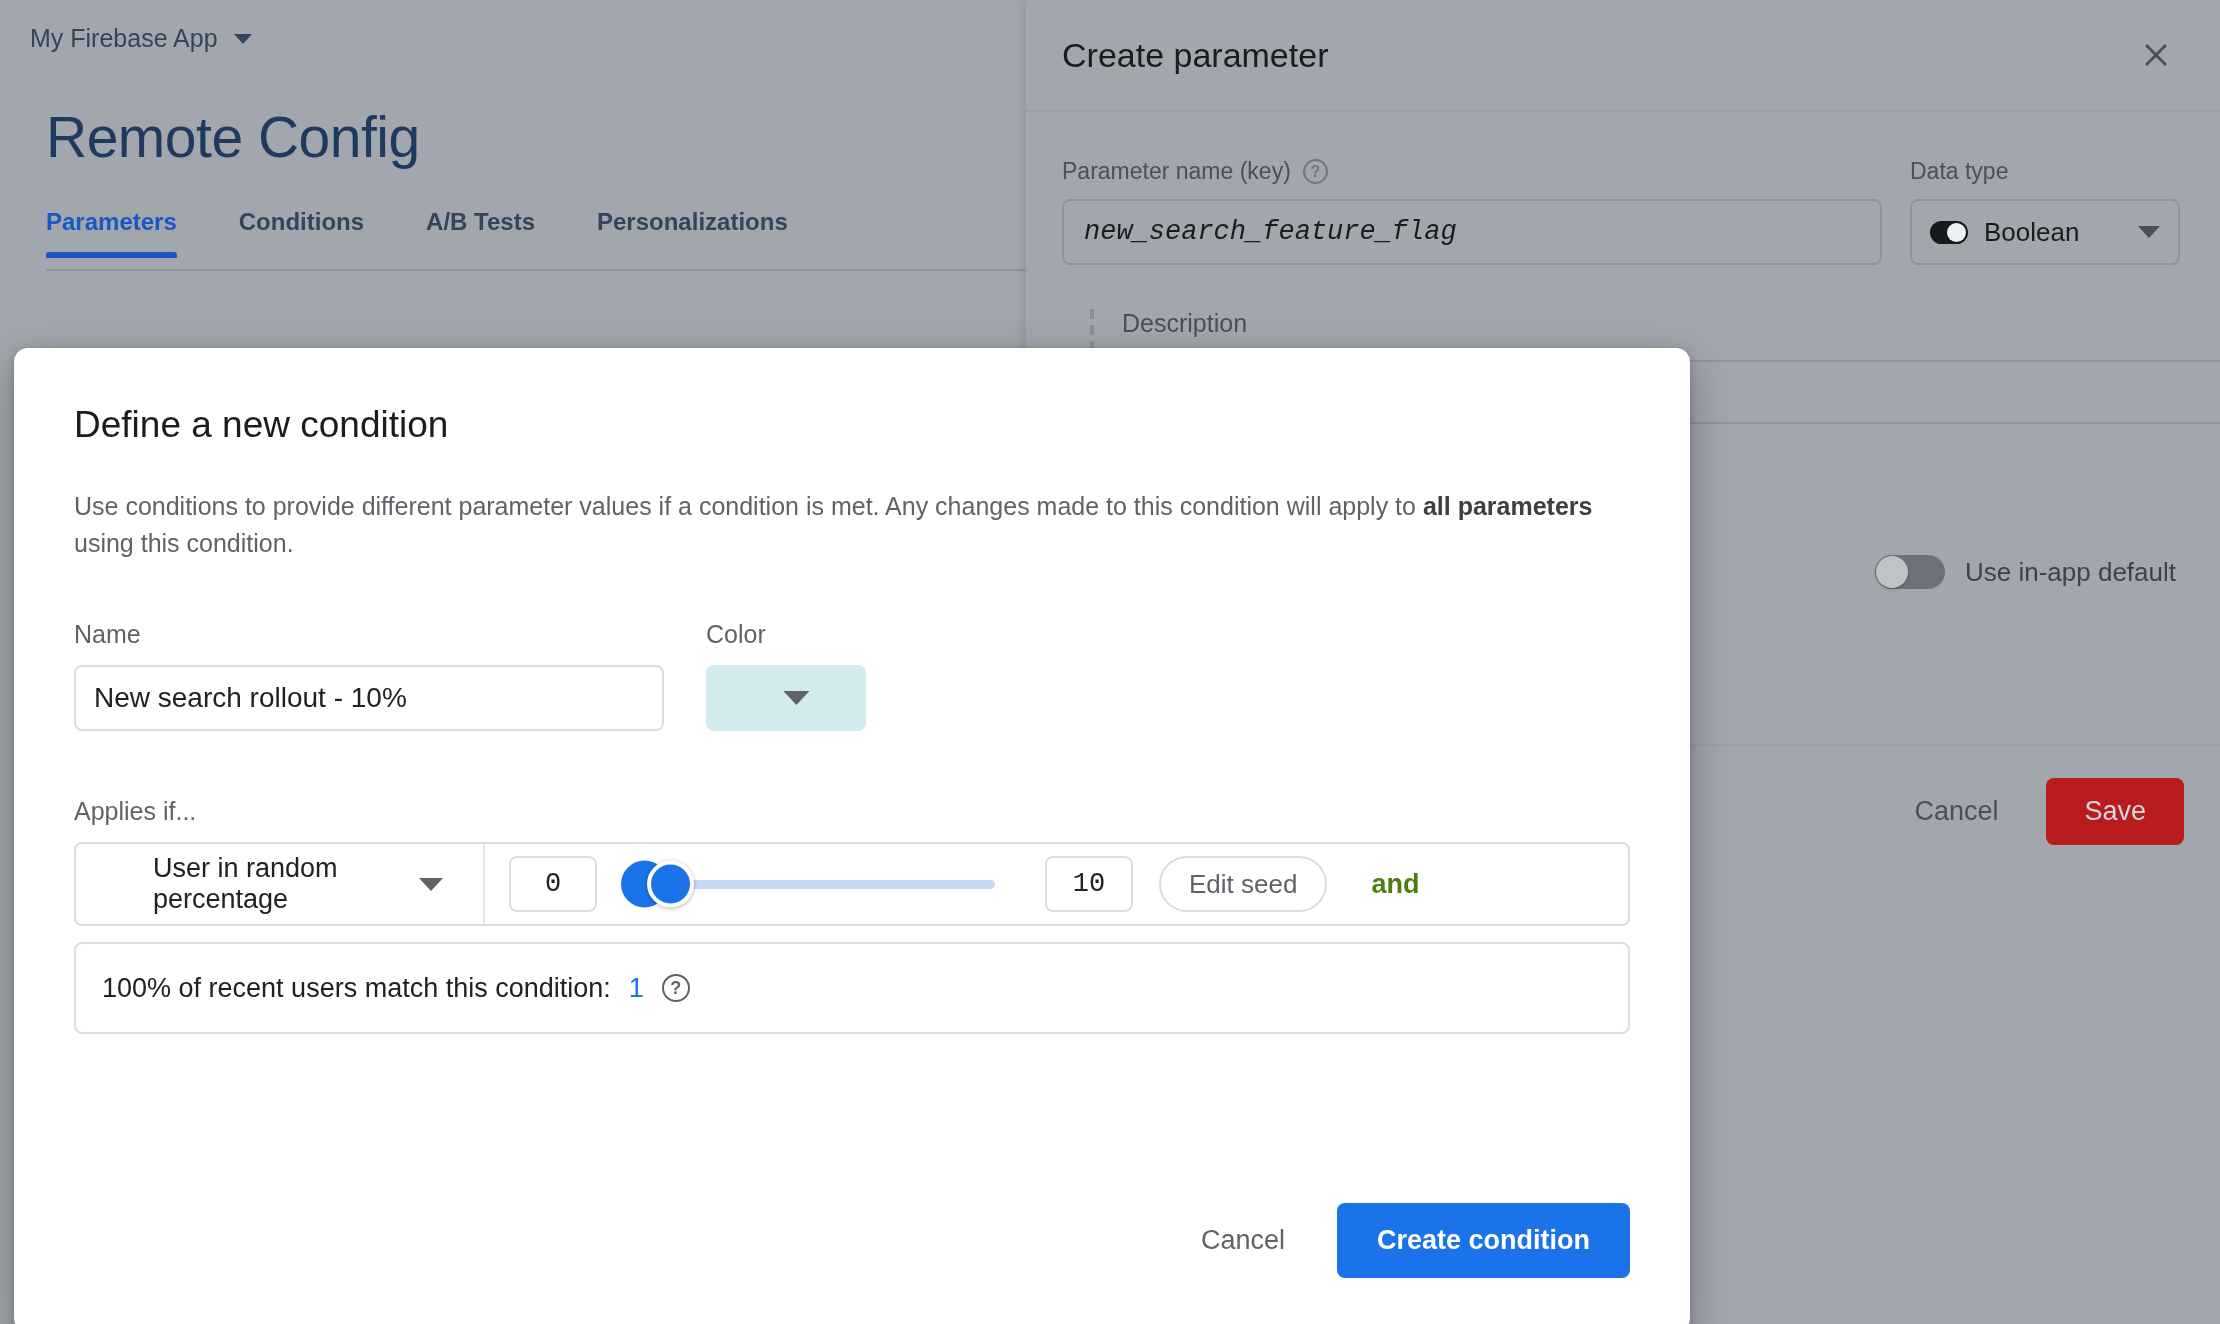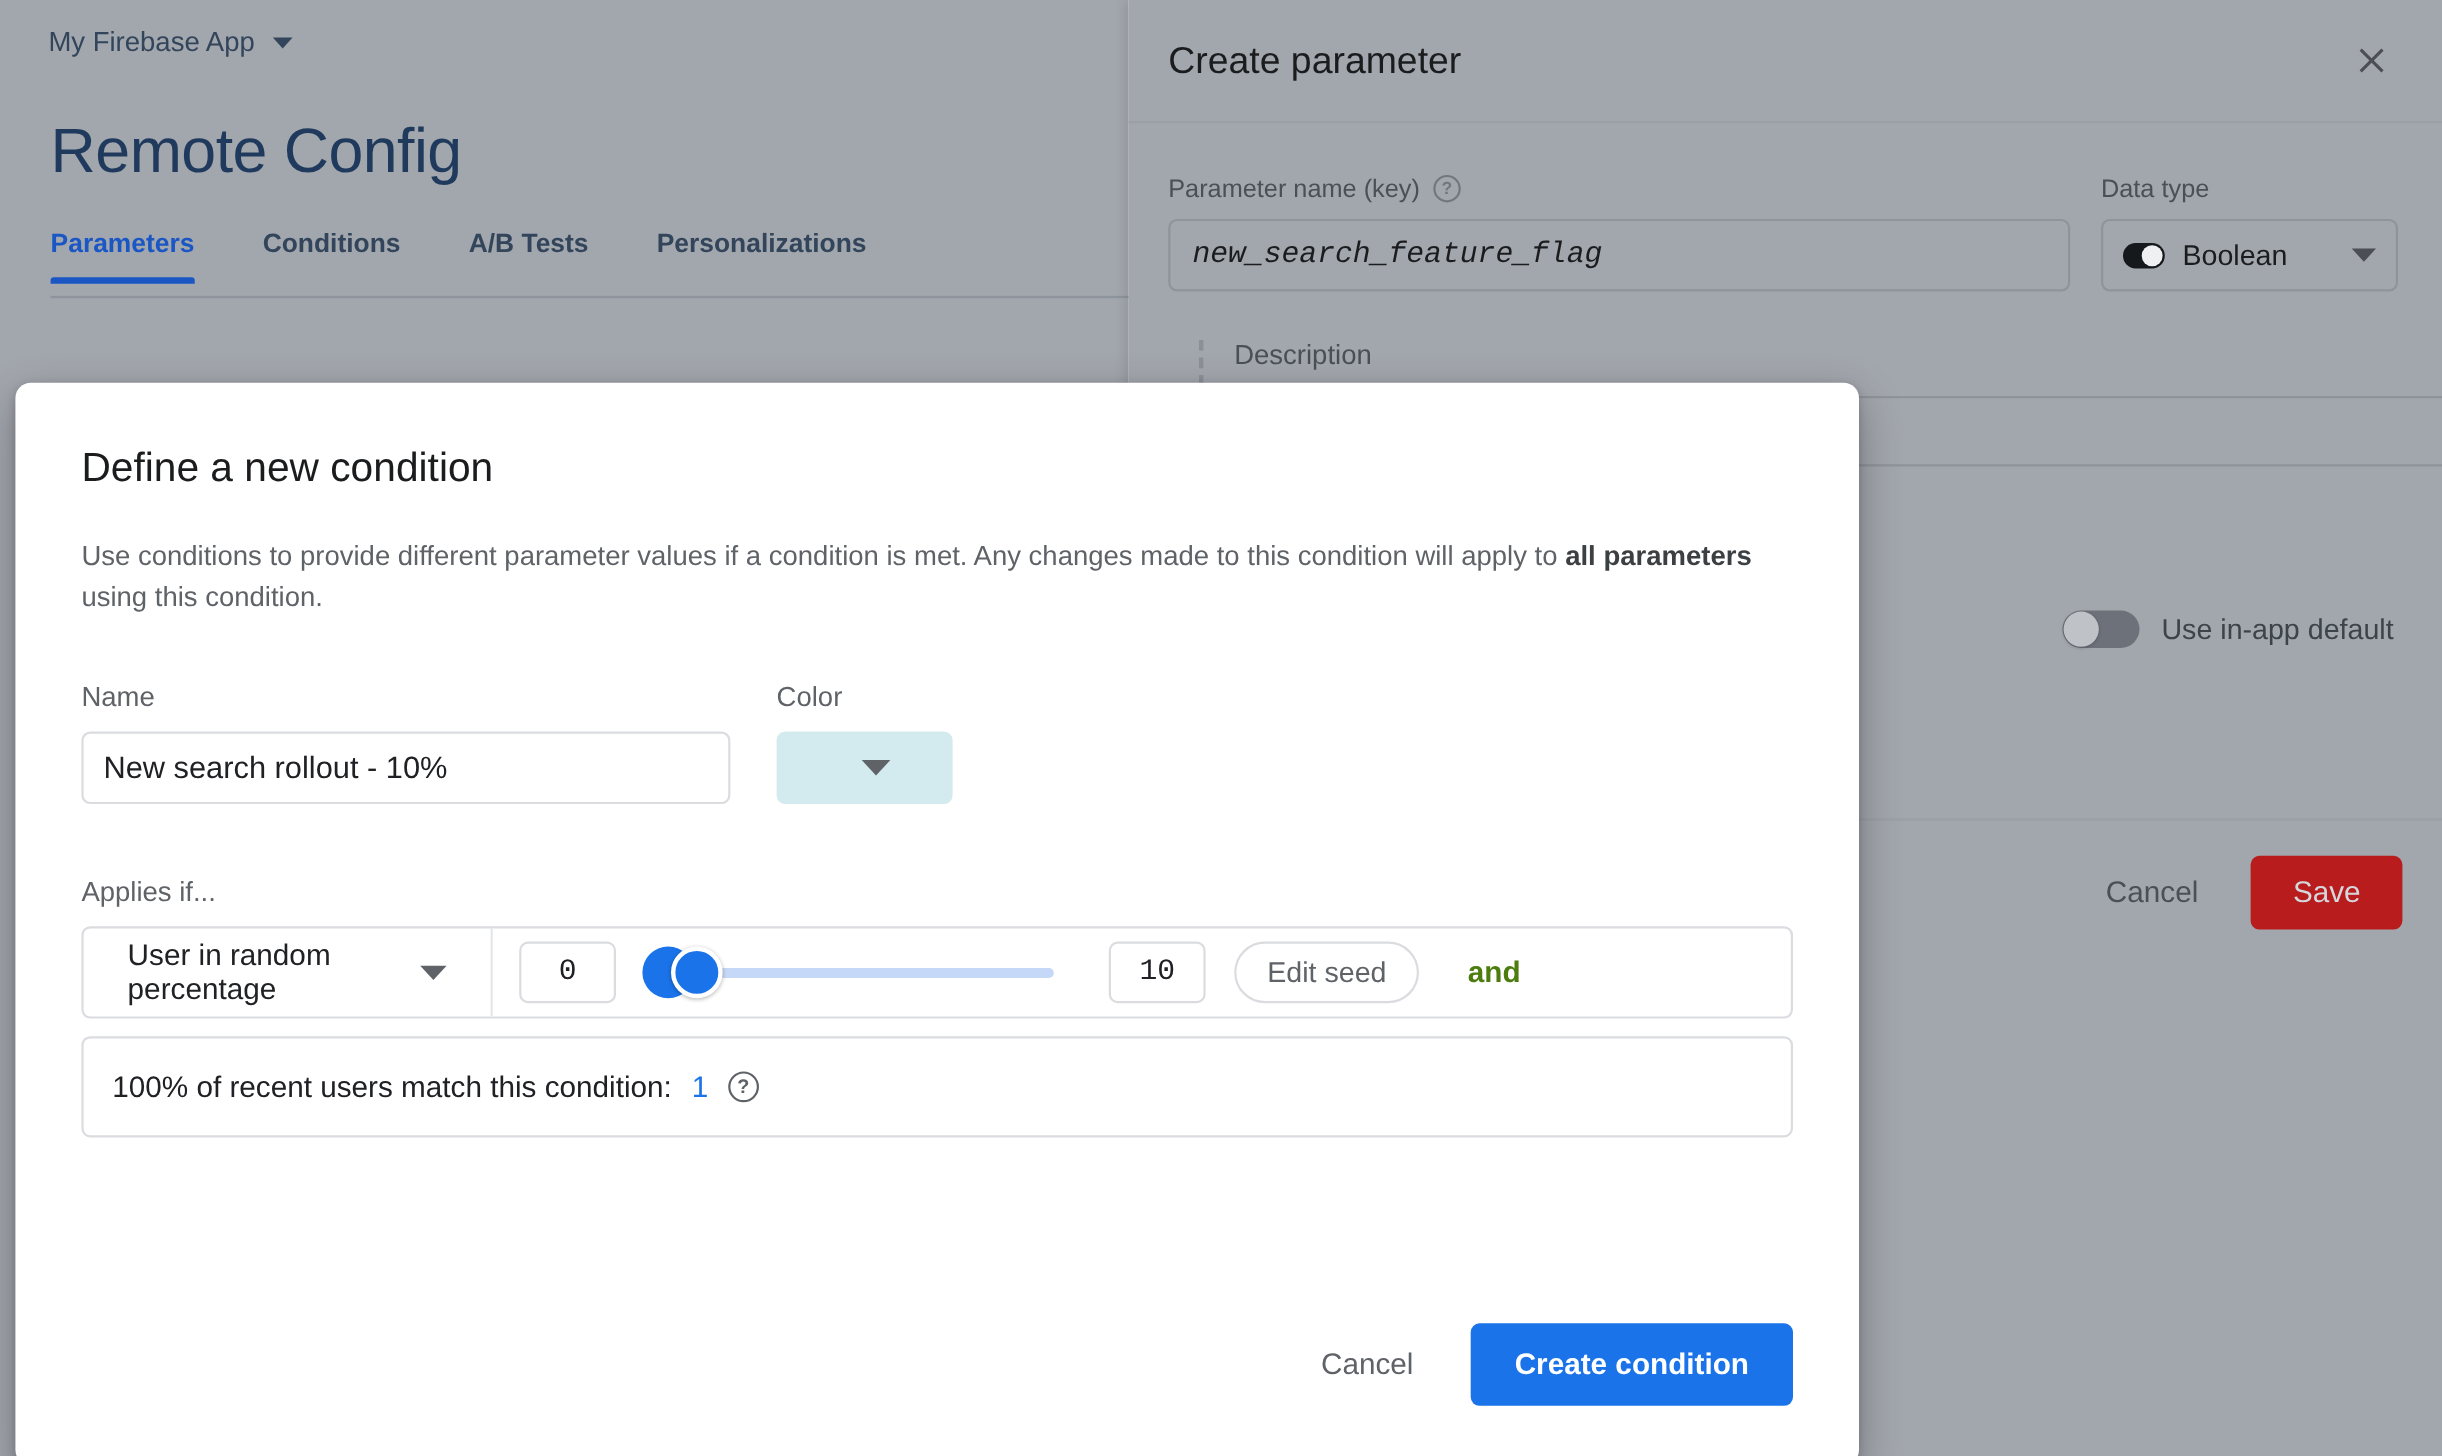--- a/index.html
+++ b/index.html
@@ -23,21 +23,21 @@
   .bg-page {
     position: absolute;
     left: 0; top: 0;
     width: 1026px;
     height: 1324px;
     background: #a2a6ad;
   }
 
   .bg-app-picker {
     position: absolute;
-    left: 44px; top: 24px;
+    left: 30px; top: 24px;
     display: flex;
     align-items: center;
     gap: 16px;
     font-size: 25px;
     color: #33455b;
     font-weight: 400;
   }
   .caret-down {
     width: 0; height: 0;
     border-left: 9px solid transparent;
@@ -381,20 +381,21 @@
   }
   .cond-select {
     width: 372px;
     height: 100%;
     display: flex;
     align-items: center;
     padding: 0 40px;
     font-size: 27px;
     color: #202124;
     border-right: 2px solid #e4e6e9;
+    margin-left: 37px;
   }
   .cond-select .sel-caret {
     border-top-color: #5f6368;
     border-left-width: 12px;
     border-right-width: 12px;
     border-top-width: 13px;
   }
   .num-box {
     width: 88px;
     height: 56px;

